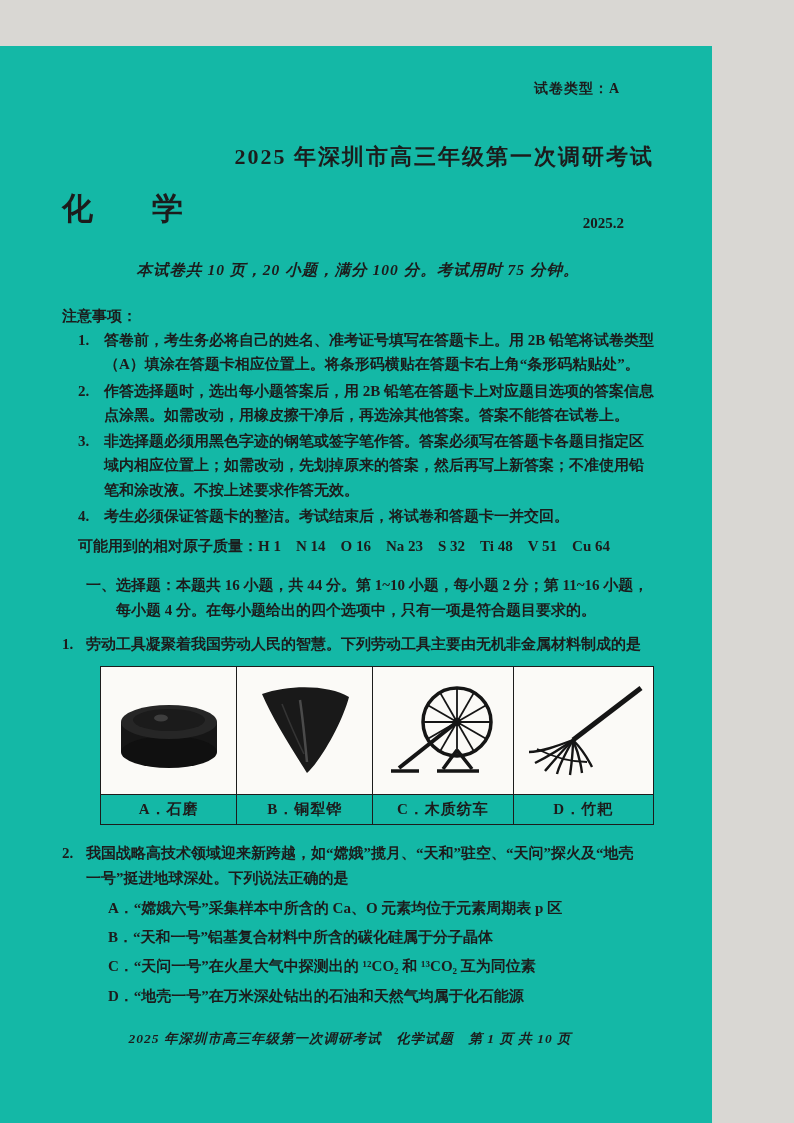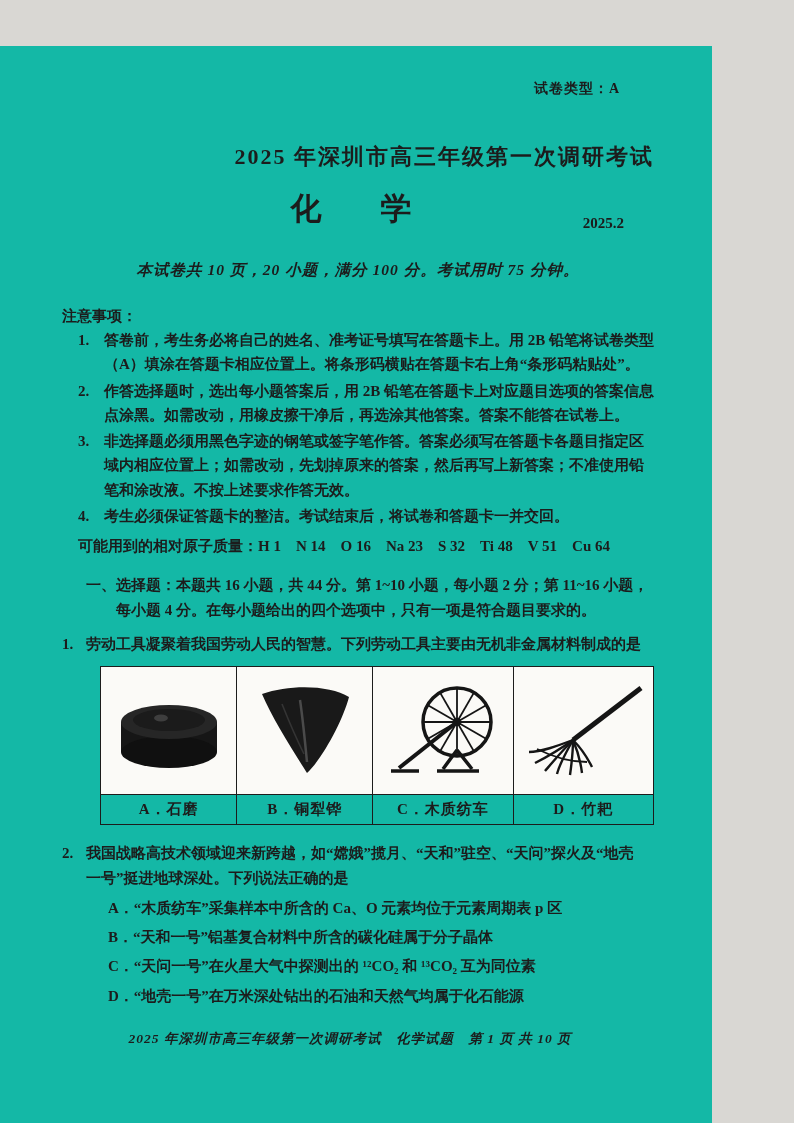--- a/index.html
+++ b/index.html
@@ -13,21 +13,21 @@
     width:712px; height:1123px;
     background:#14b8a6;
     color:#1c1c1c;
     font-weight:700;
     padding:34px 58px 0 62px;
     overflow:hidden;
     margin-top:46px;
   }
   .paper-type { text-align:right; font-size:14px; letter-spacing:1px; padding-right:34px; }
   .title { text-align:right; font-size:22px; letter-spacing:2px; margin-top:44px; }
-  .subject-row { position:relative; text-align:center; margin-top:16px; height:44px; }
+  .subject-row { position:relative; text-align:left; margin-top:16px; height:44px; }
   .subject { font-size:31px; letter-spacing:14px; }
   .date { position:absolute; right:30px; bottom:0; font-size:15px; }
   .exam-info { text-align:center; font-style:italic; font-size:15.5px; margin-top:28px; letter-spacing:1px; }
   .notice-heading { font-size:15px; margin-top:26px; }
   .note { display:flex; font-size:15px; line-height:1.62; margin-top:2px; padding-left:16px; }
   .note-num { width:26px; flex:none; }
   .note-text { flex:1; }
   .atomic-mass { font-size:15px; padding-left:16px; margin-top:6px; line-height:1.62; }
   .section-one { display:flex; font-size:15px; line-height:1.66; margin-top:14px; padding-left:24px; }
   .section-num { flex:none; }
@@ -157,21 +157,21 @@
     </tr>
     </tbody>
   </table>
 
   <div class="q-stem q2-stem">
     <span class="q-num">2.</span>
     <span>我国战略高技术领域迎来新跨越，如“嫦娥”揽月、“天和”驻空、“天问”探火及“地壳一号”挺进地球深处。下列说法正确的是</span>
   </div>
 
   <div class="q2-options">
-    <div class="option">A．“木质纺车”采集样本中所含的 Ca、O 元素均位于元素周期表 p 区</div>
+    <div class="option">A．“嫦娥六号”采集样本中所含的 Ca、O 元素均位于元素周期表 p 区</div>
     <div class="option">B．“天和一号”铝基复合材料中所含的碳化硅属于分子晶体</div>
     <div class="option">C．“天问一号”在火星大气中探测出的 ¹²CO₂ 和 ¹³CO₂ 互为同位素</div>
     <div class="option">D．“地壳一号”在万米深处钻出的石油和天然气均属于化石能源</div>
   </div>
 
   <div class="footer">2025 年深圳市高三年级第一次调研考试　化学试题　第 1 页 共 10 页</div>
 
 </div>
 
 </body></html>

